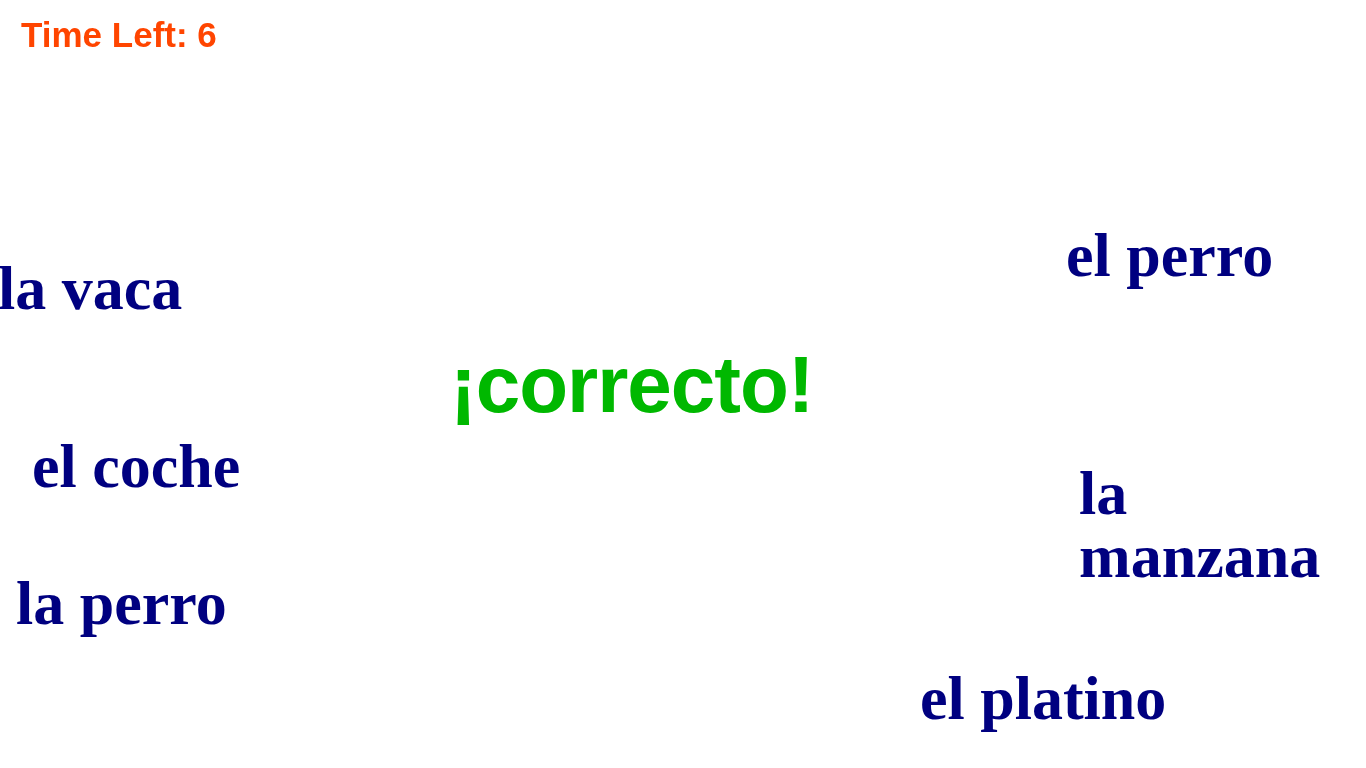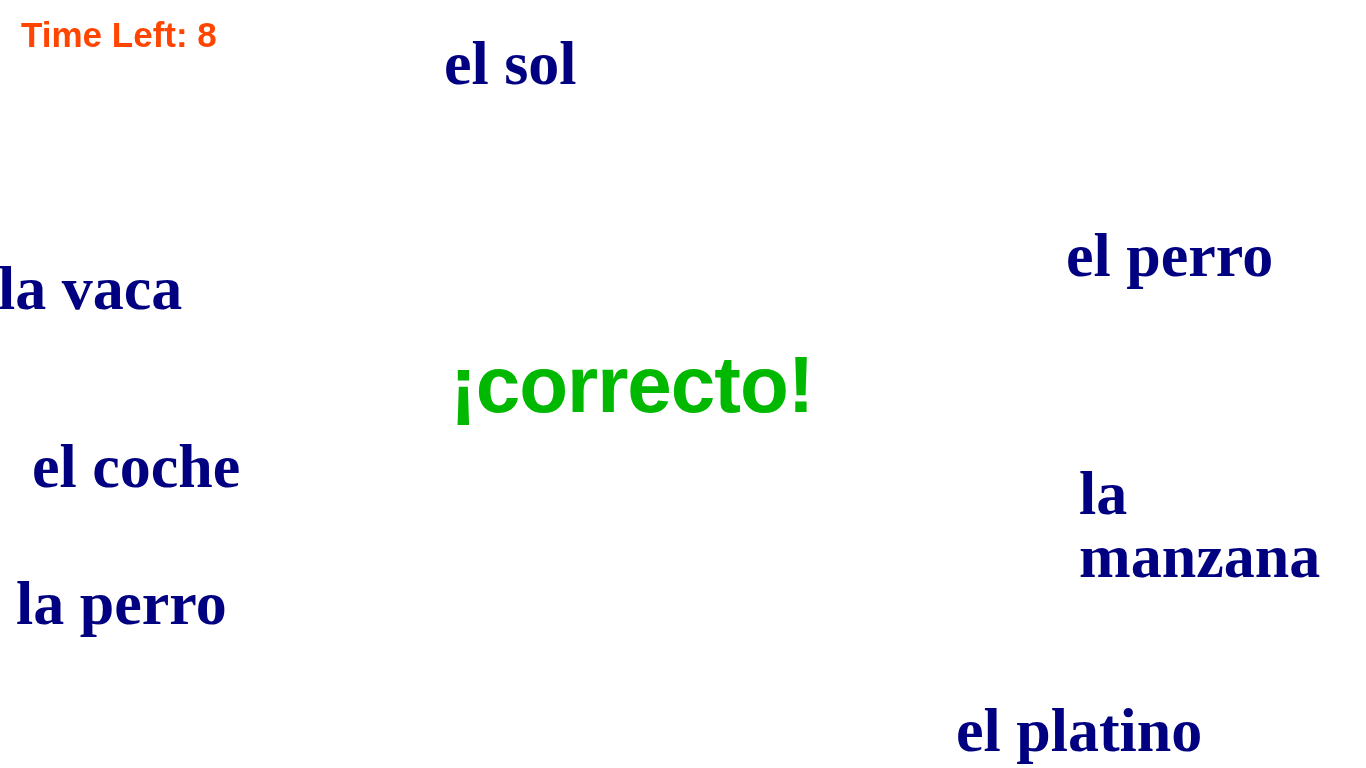--- a/index.html
+++ b/index.html
@@ -56,21 +56,21 @@
     white-space: normal;
     text-align: left;
   }
 
   #word-sol      { left: 444px;  top: 32px;  }
   #word-perro    { left: 1066px; top: 180px; margin-top: 44px; }
   #word-vaca     { left: -2px;   top: 257px; }
   #word-coche    { left: 20px;   top: 435px; margin-left: 12px; }
   #word-tierra   { left: 16px;   top: 572px; }
   #word-manzana  { left: 1079px; top: 462px; width: 266px; }
-  #word-platino  { left: 956px;  top: 667px; margin-top: 32px; }
+  #word-platino  { left: 920px;  top: 667px; }
 
   
   #feedback-banner {
     position: absolute;
     left: 450px;
     top: 313px;
     font-family: "Liberation Sans", sans-serif;
     font-weight: bold;
     font-size: 80px;
     line-height: 1;
@@ -78,24 +78,23 @@
     white-space: nowrap;
     letter-spacing: -1px;
     margin-top: 32px;
   }
 </style>
 </head>
 <body>
 
 <div id="game-stage">
 
-  <div id="hud-timer" class="hud-text">Time Left: 8</div>
+  <div id="hud-timer" class="hud-text">Time Left: 6</div>
 
 
-  <div id="word-sol" class="word">el sol</div>
 
   <div id="word-perro" class="word">el perro</div>
 
   <div id="word-vaca" class="word">la vaca</div>
 
   <div id="word-coche" class="word">el coche</div>
 
   <div id="word-tierra" class="word">la perro</div>
 
   <div id="word-manzana" class="word wrap">la manzana</div>

